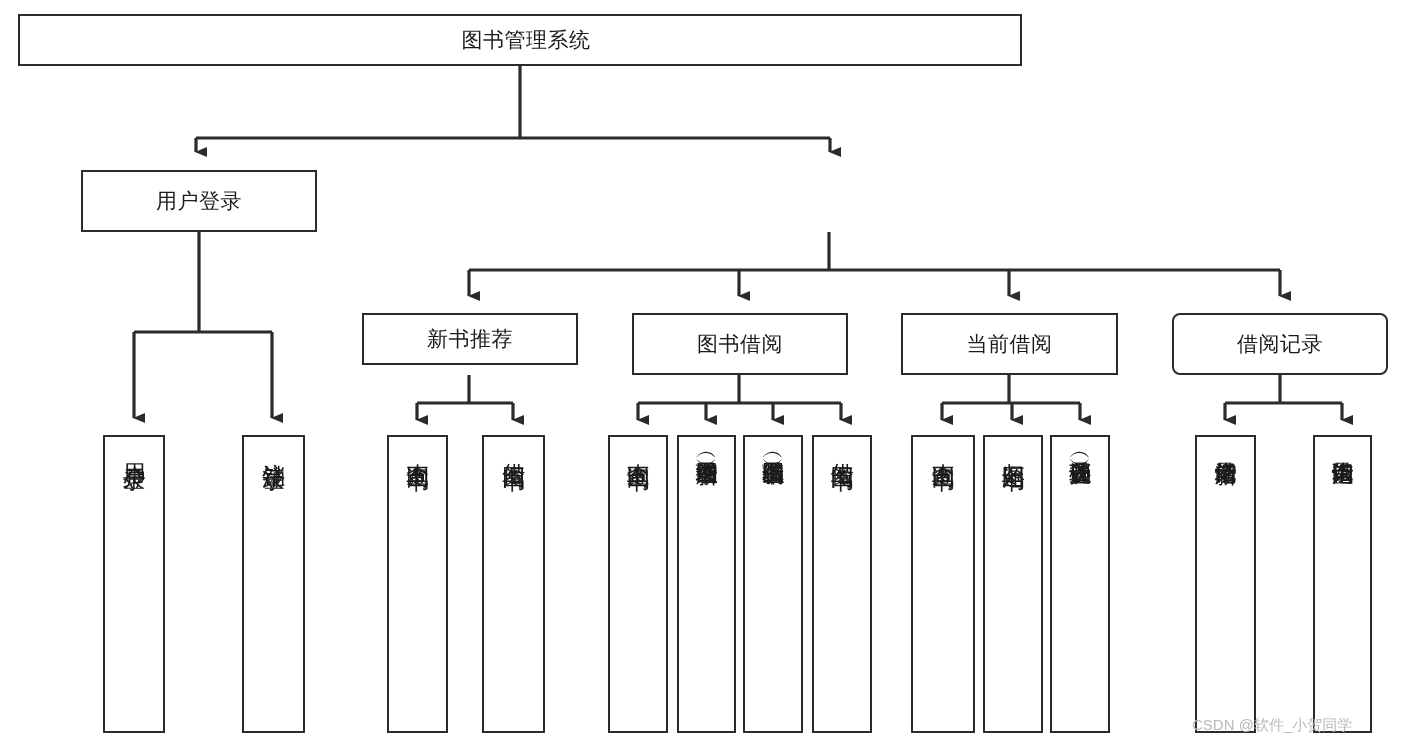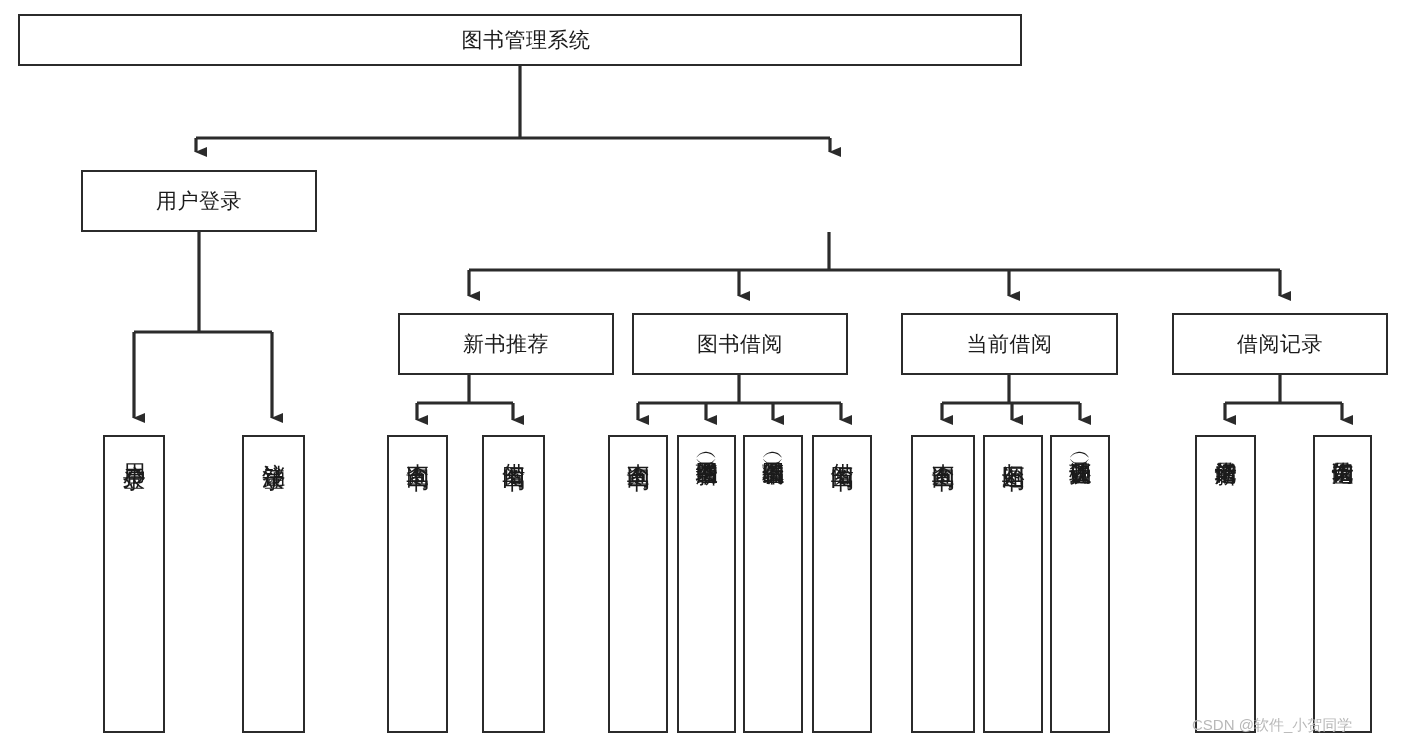--- a/index.html
+++ b/index.html
@@ -130,30 +130,30 @@
   </svg>
 
   <div class="node-box node-h node-root" style="left:18px; top:14px; width:1004px; height:52px;padding-left:12px;">
     <span class="node-label">图书管理系统</span>
   </div>
 
   <div class="node-box node-h" style="left:81px; top:170px; width:236px; height:62px;">
     <span class="node-label">用户登录</span>
   </div>
 
-  <div class="node-box node-h" style="left:362px; top:313px; width:216px; height:62px;margin-left:36px;">
+  <div class="node-box node-h" style="left:362px; top:313px; width:216px; height:52px;">
     <span class="node-label">新书推荐</span>
   </div>
   <div class="node-box node-h" style="left:632px; top:313px; width:216px; height:62px;">
     <span class="node-label">图书借阅</span>
   </div>
   <div class="node-box node-h" style="left:901px; top:313px; width:217px; height:62px;">
     <span class="node-label">当前借阅</span>
   </div>
-  <div class="node-box node-h" style="left:1172px; top:313px; width:216px; height:62px;">
+  <div class="node-box node-h" style="left:1172px; top:313px; width:216px; height:62px;border-radius:8px;">
     <span class="node-label">借阅记录</span>
   </div>
 
   <div class="node-box node-v" style="left:103px; top:435px; width:62px; height:298px;">
     <span class="node-label">用户登录</span>
   </div>
   <div class="node-box node-v" style="left:242px; top:435px; width:63px; height:298px;">
     <span class="node-label">注销登录</span>
   </div>
 

